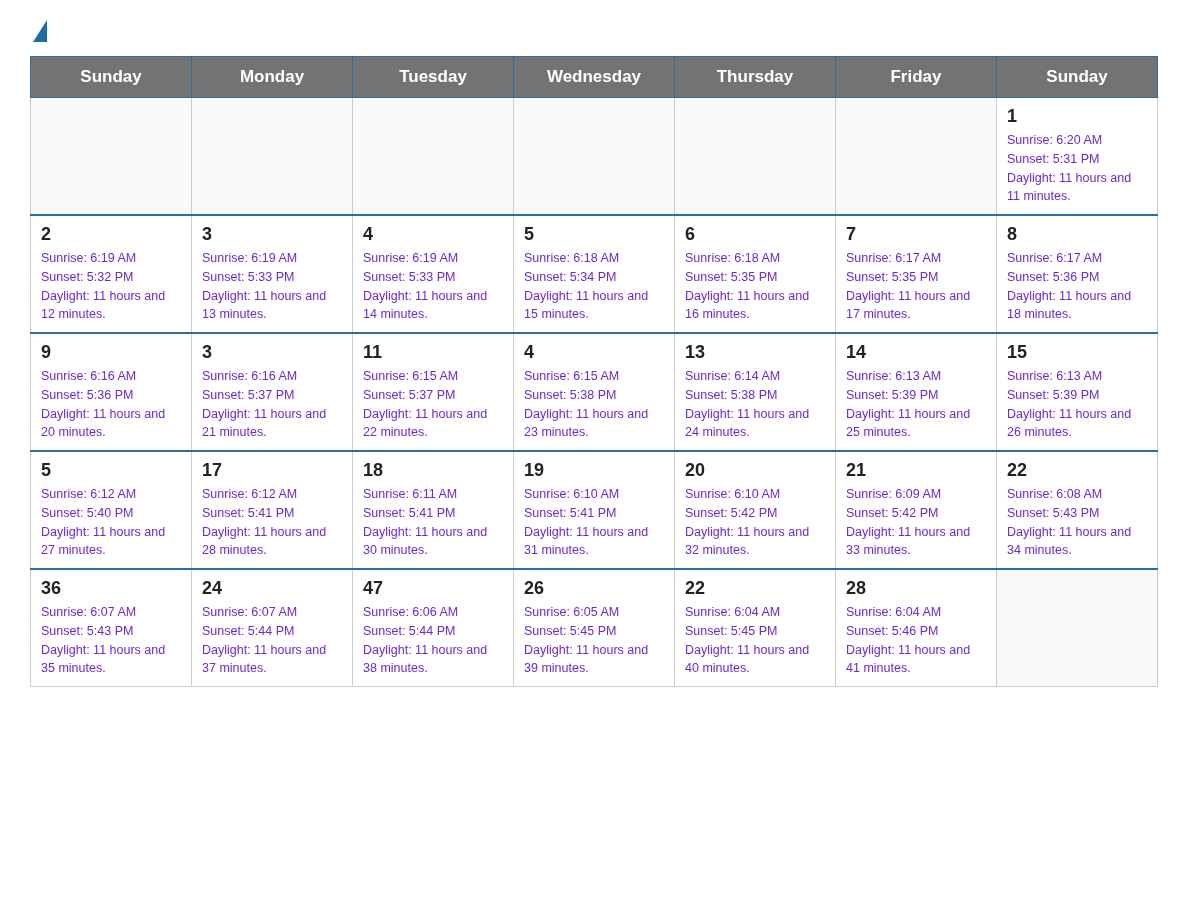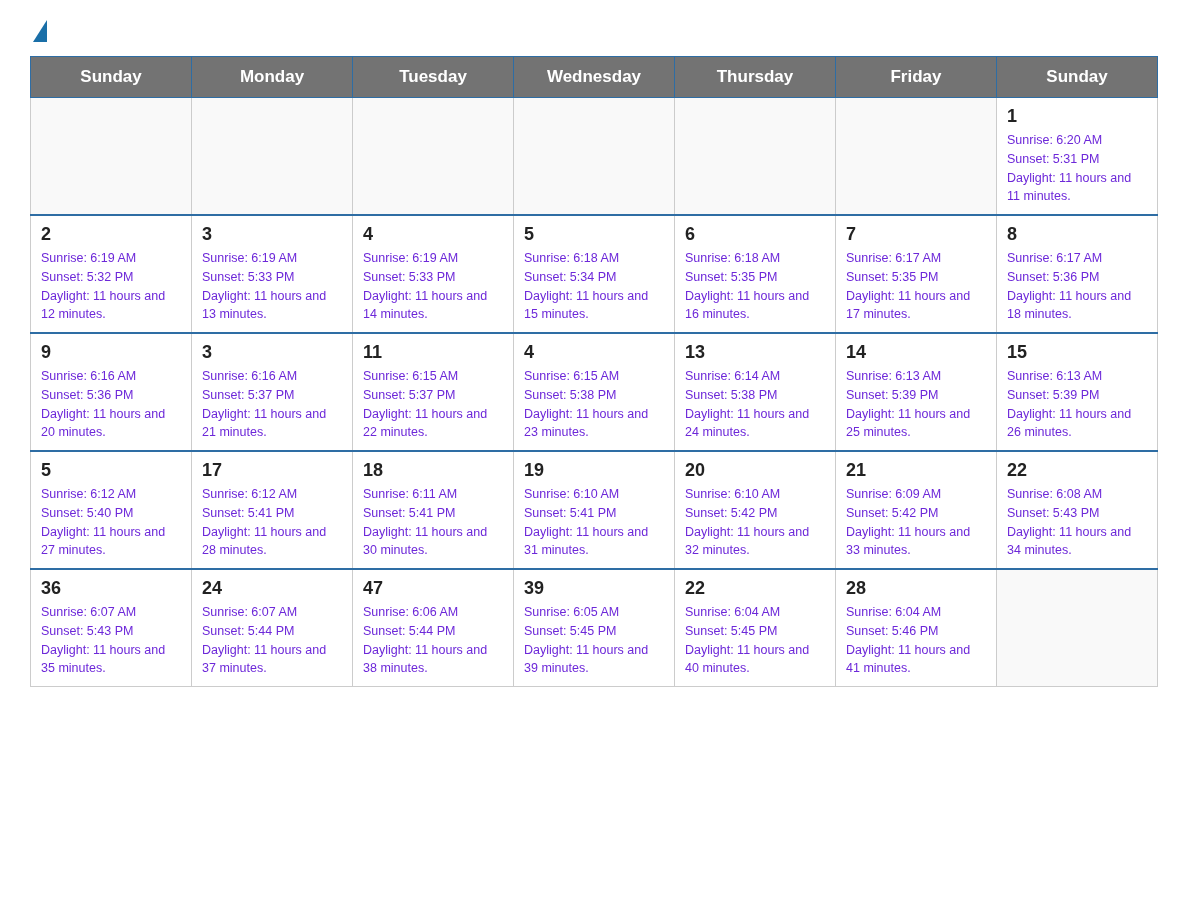--- a/index.html
+++ b/index.html
@@ -245,21 +245,21 @@
         </td>
         <td>
           <span class="day-num">24</span>
           <div class="day-info">Sunrise: 6:07 AM<br>Sunset: 5:44 PM<br>Daylight: 11 hours and 37 minutes.</div>
         </td>
         <td>
           <span class="day-num">47</span>
           <div class="day-info">Sunrise: 6:06 AM<br>Sunset: 5:44 PM<br>Daylight: 11 hours and 38 minutes.</div>
         </td>
         <td>
-          <span class="day-num">39</span>
+          <span class="day-num">26</span>
           <div class="day-info">Sunrise: 6:05 AM<br>Sunset: 5:45 PM<br>Daylight: 11 hours and 39 minutes.</div>
         </td>
         <td>
           <span class="day-num">22</span>
           <div class="day-info">Sunrise: 6:04 AM<br>Sunset: 5:45 PM<br>Daylight: 11 hours and 40 minutes.</div>
         </td>
         <td>
           <span class="day-num">28</span>
           <div class="day-info">Sunrise: 6:04 AM<br>Sunset: 5:46 PM<br>Daylight: 11 hours and 41 minutes.</div>
         </td>

